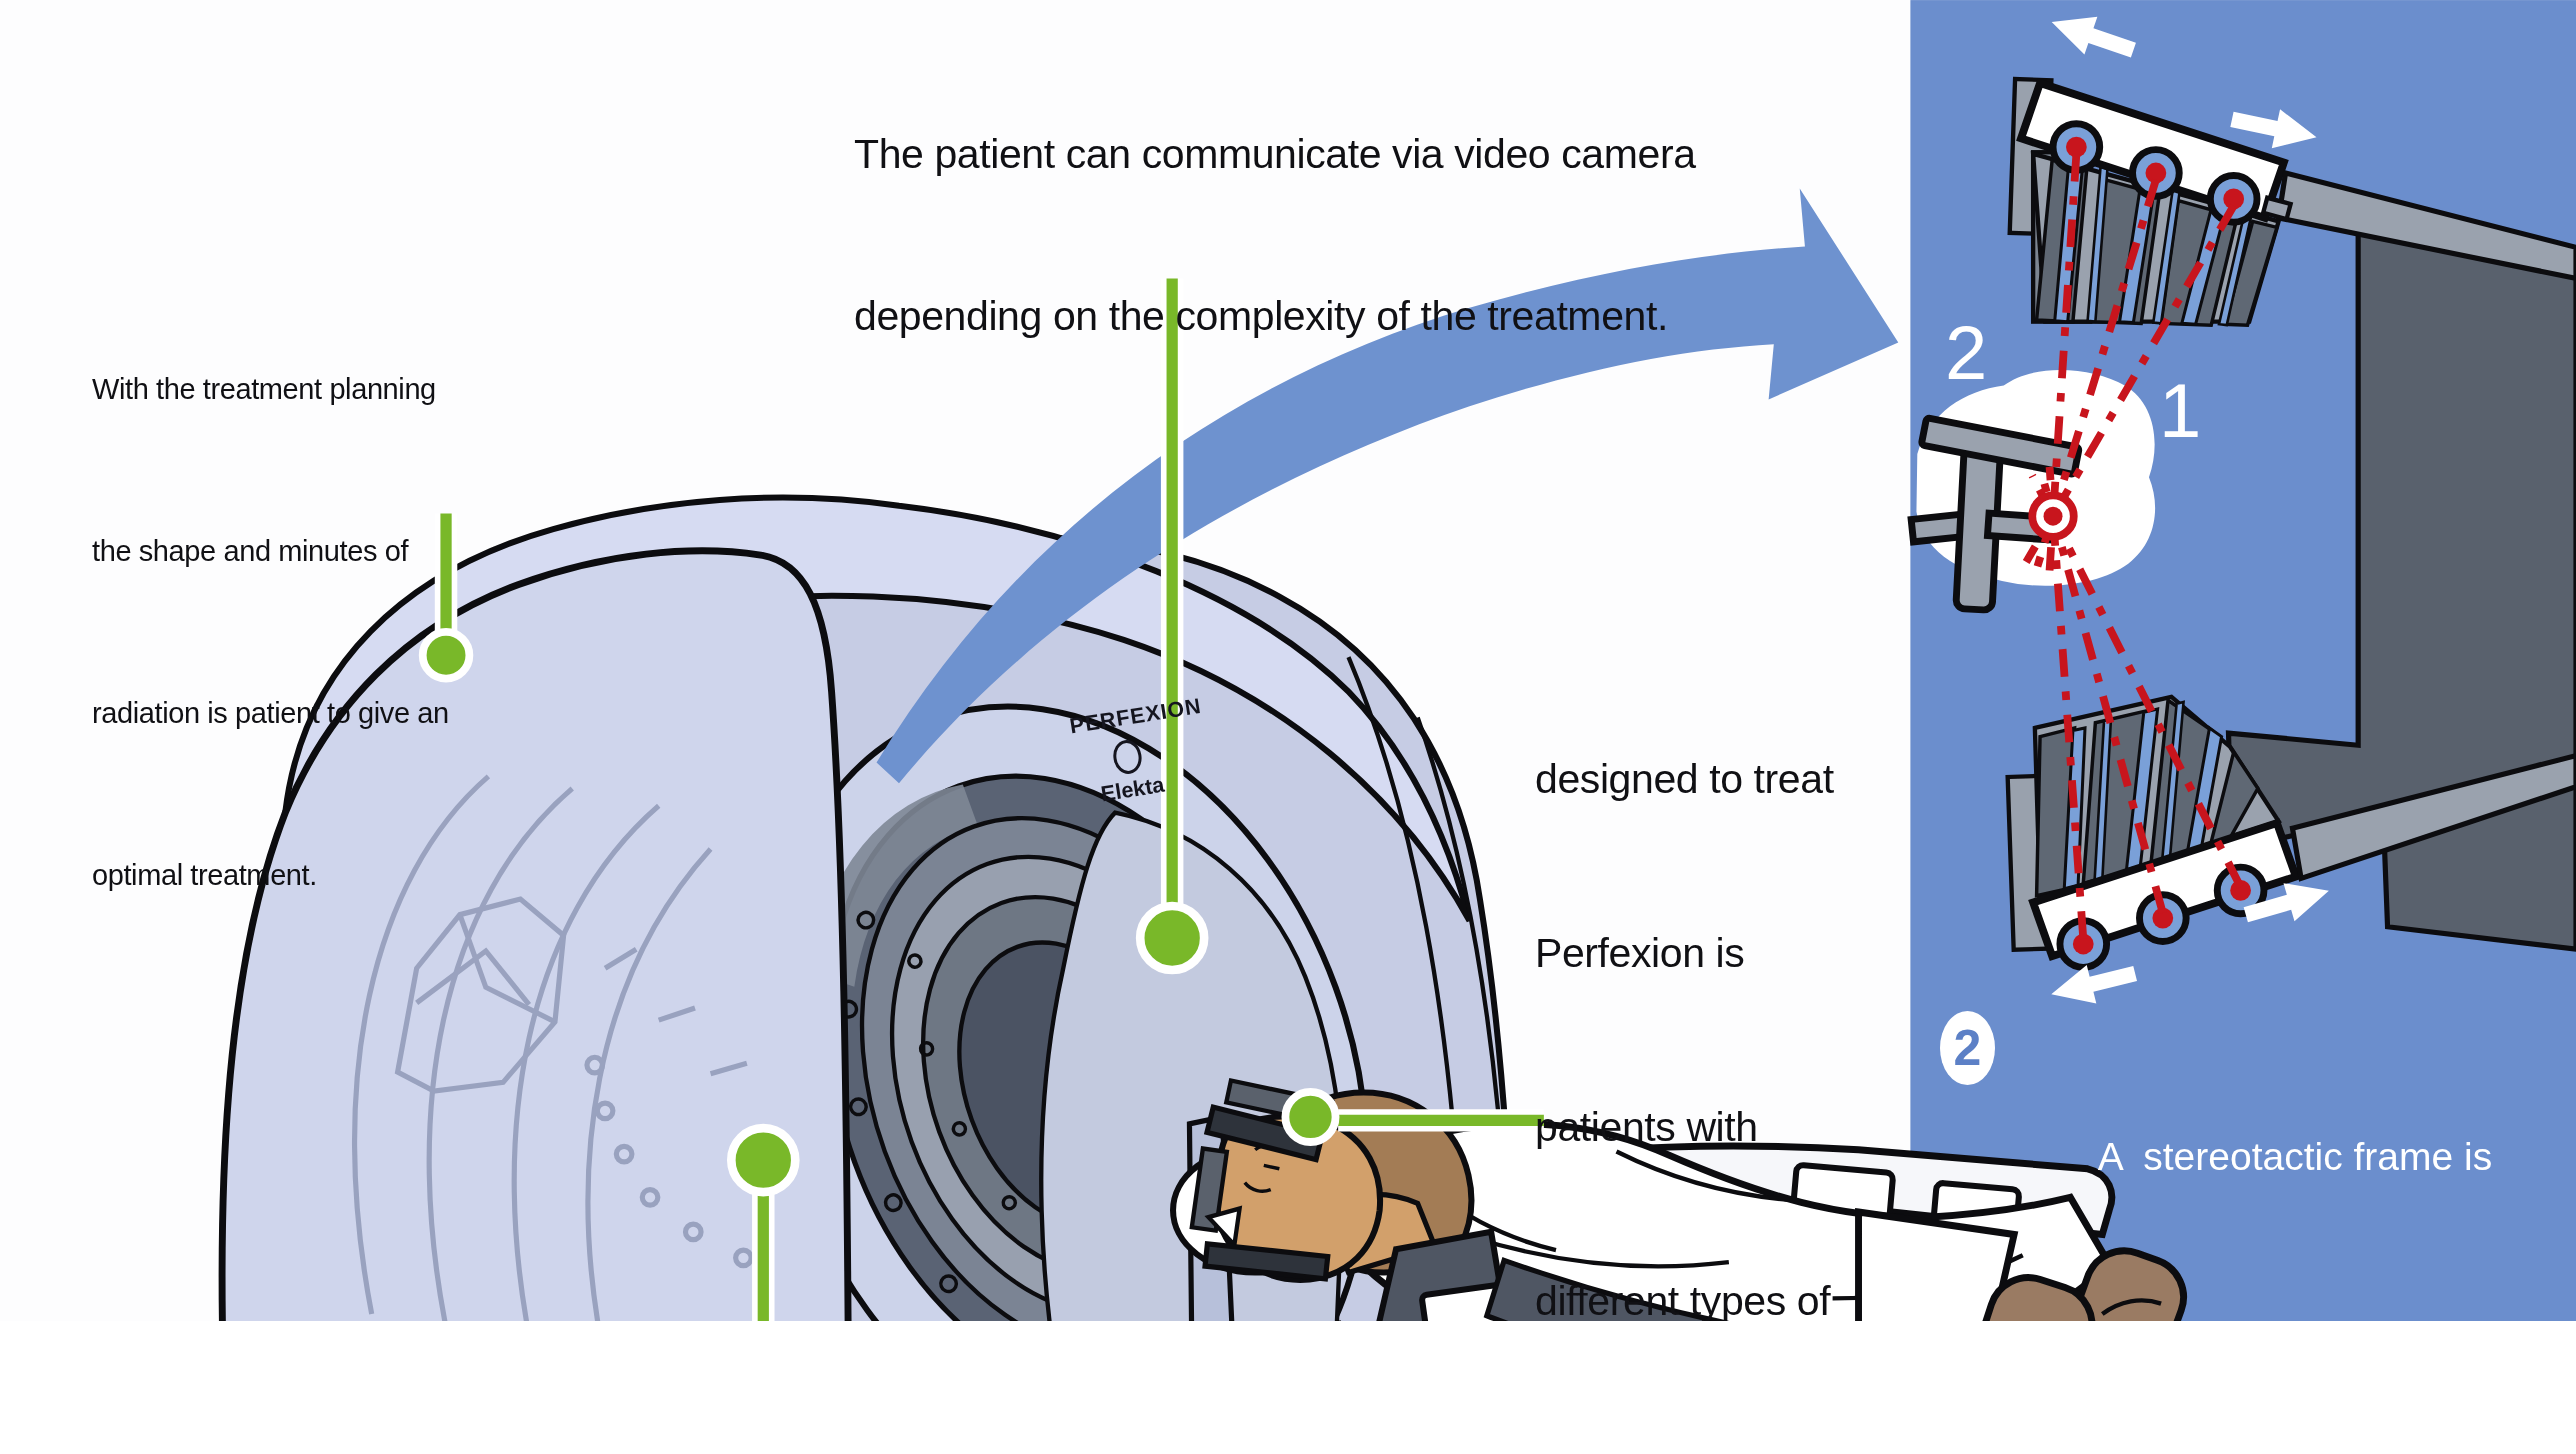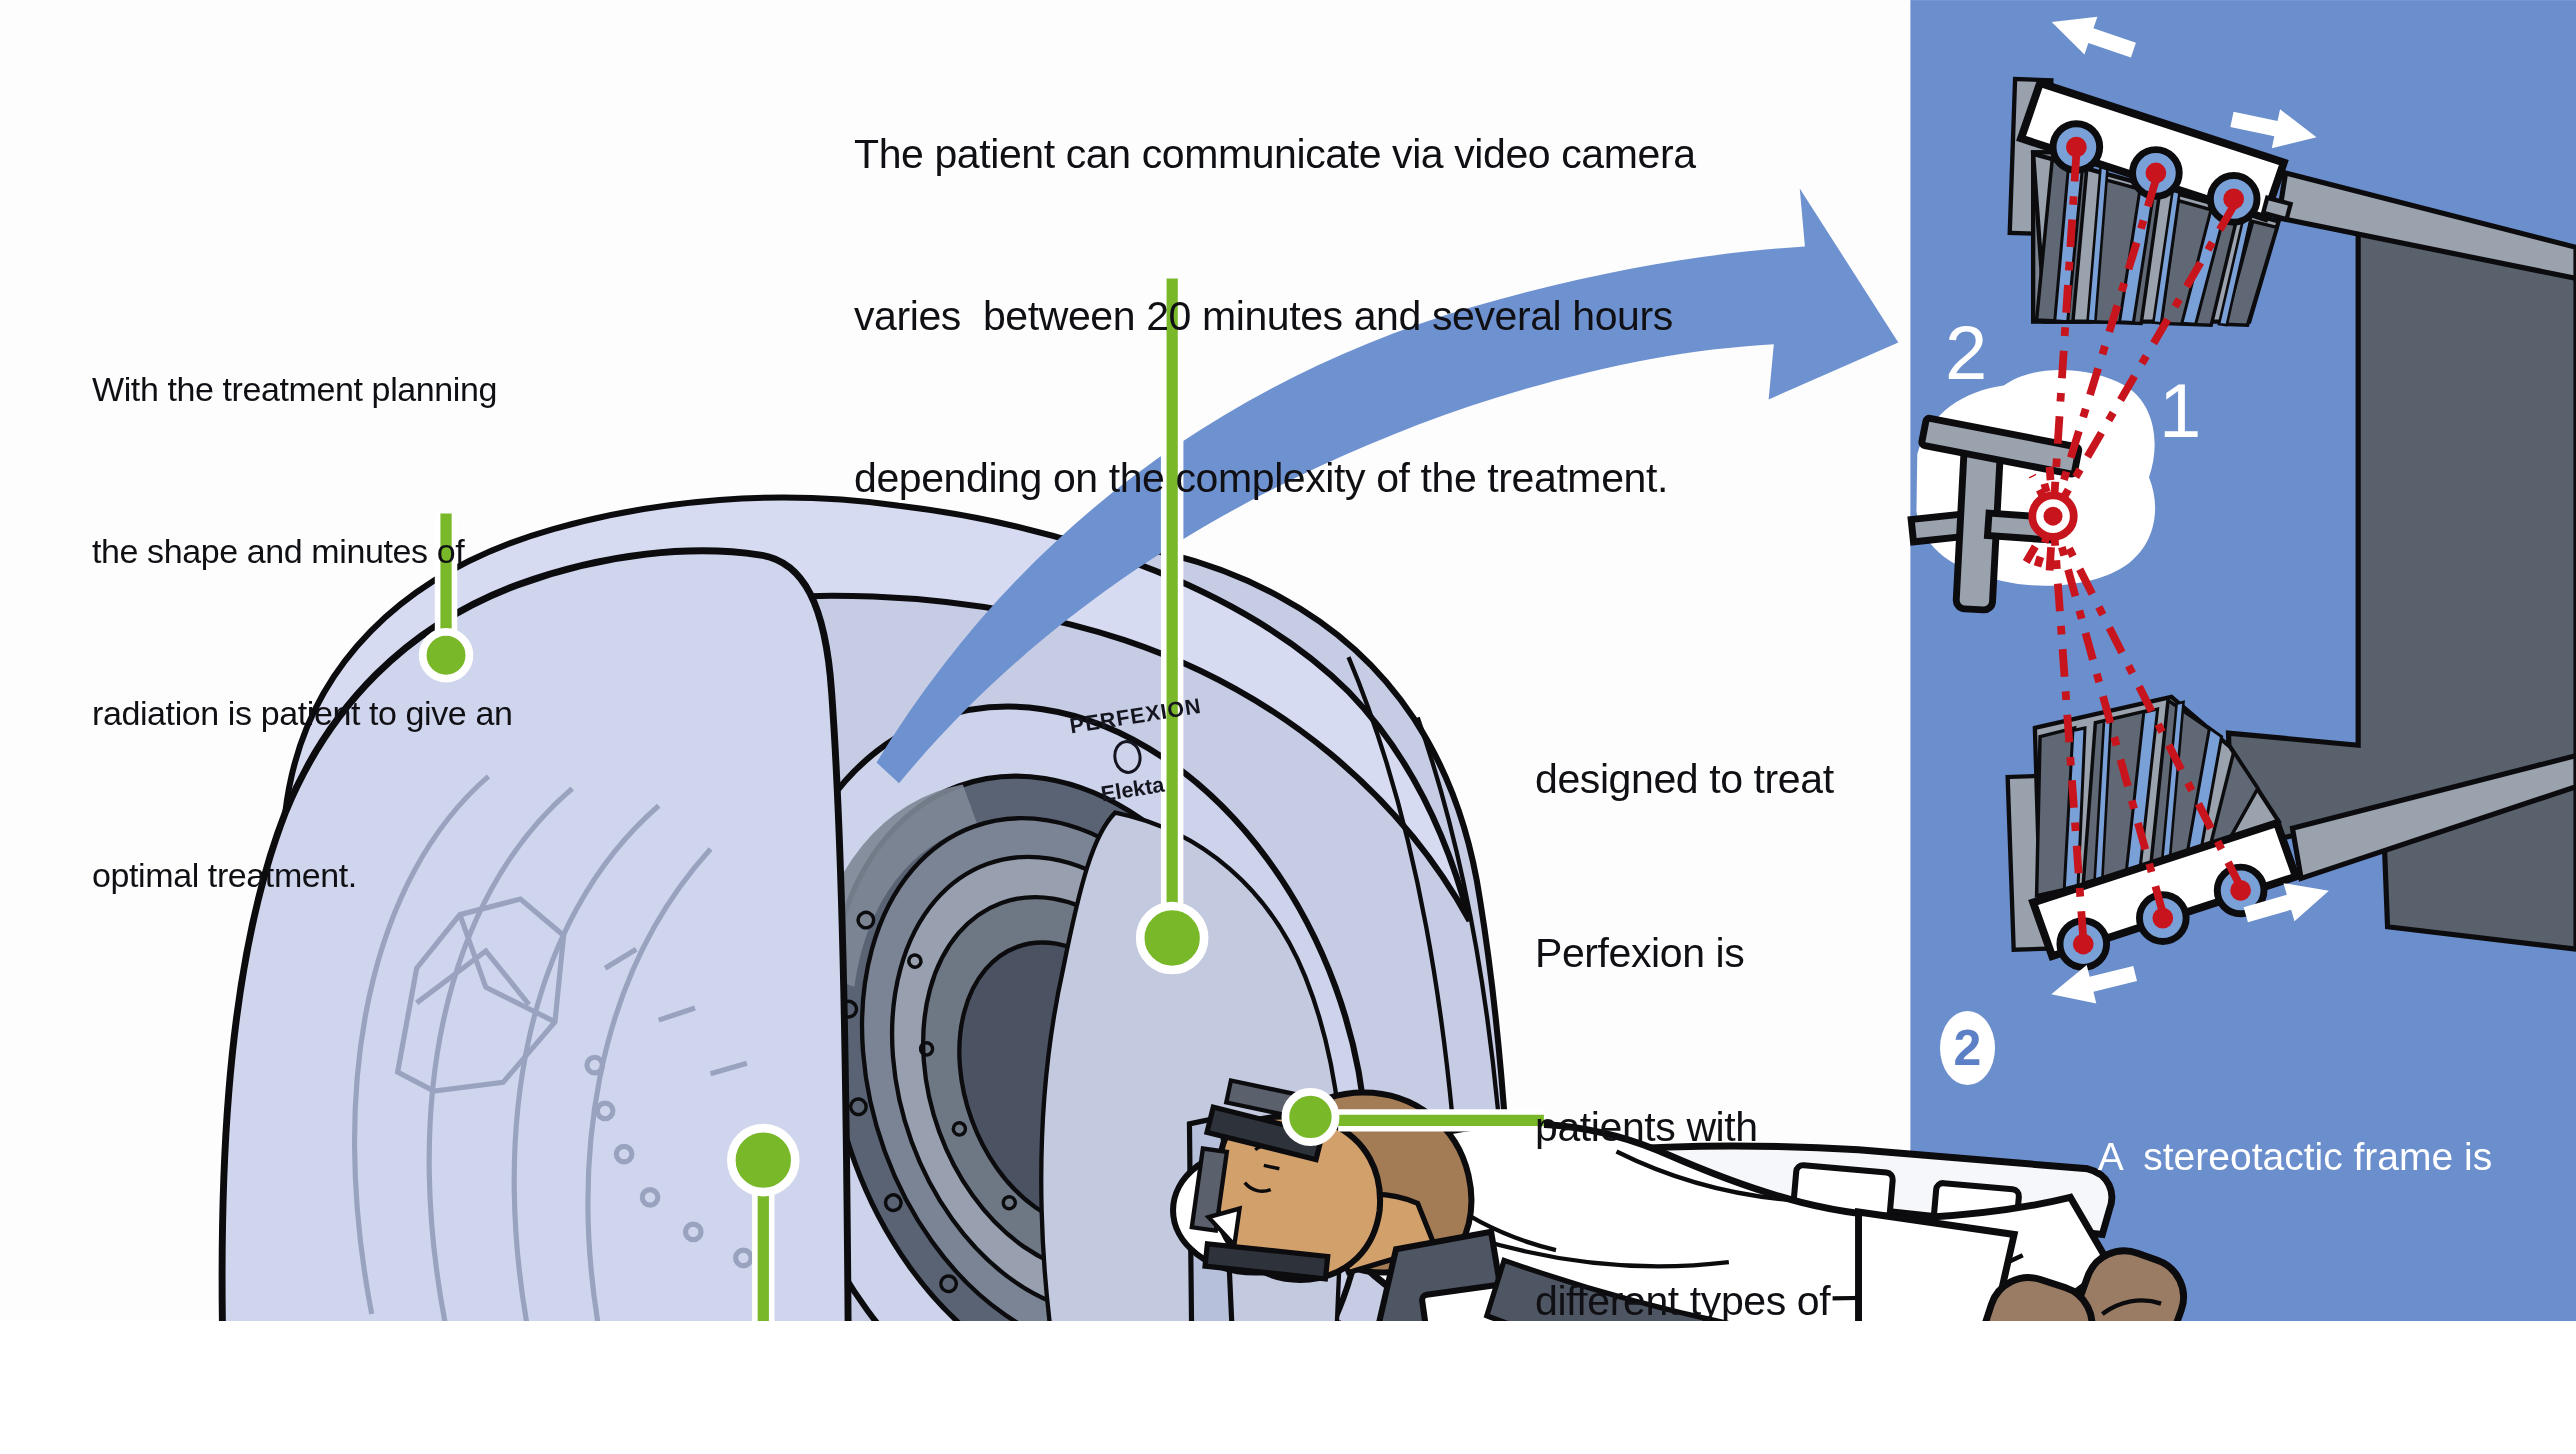--- a/index.html
+++ b/index.html
@@ -2,21 +2,21 @@
 <html style="font-size:14px"><head>
 <meta charset="utf-8">
 <style>
   html,body{margin:0;padding:0;background:#ffffff;}
   .stage{position:relative;width:2576px;height:1321px;overflow:hidden;background:#fdfdfe;
          font-family:"Liberation Sans",sans-serif;}
   .stage svg{position:absolute;left:0;top:0;}
   .txt{position:absolute;color:#101014;white-space:pre;}
   .txt div{white-space:pre;}
   .t-communication{left:854px;top:19px;font-size:41px;line-height:54px;letter-spacing:-0.4px;}
-  .t-planning{left:92px;top:254px;font-size:34px;line-height:54px;letter-spacing:-0.4px;}
+  .t-planning{left:92px;top:254px;font-size:29px;line-height:54px;letter-spacing:-0.4px;}
   .t-perfexion{left:1535px;top:634px;font-size:41px;line-height:58px;letter-spacing:-0.4px;}
   .t-framestep{left:1935px;top:1017px;font-size:39px;line-height:56px;color:#ffffff;width:640px;}
   .t-framestep .ind1{padding-left:80px;text-align:center;}
   .t-framestep .ind2{padding-left:99px;}
   .step-badge{position:absolute;left:1940px;top:1011px;width:55px;height:74px;background:#ffffff;
       border-radius:50%;display:flex;align-items:center;justify-content:center;
       color:#5c80c6;font-size:50px;font-weight:bold;}
   .plabel{position:absolute;color:#ffffff;font-size:76px;}
   .plabel-2{left:1945px;top:309px;}
   .plabel-1{left:2159px;top:367px;}
@@ -281,21 +281,20 @@
       <circle cx="516" cy="758" r="27" stroke-width="9"></circle>
       <circle cx="1356" cy="1085" r="37" stroke-width="10"></circle>
       <circle cx="1516" cy="1292" r="29" stroke-width="9"></circle>
       <circle cx="883" cy="1342" r="37" stroke-width="10"></circle>
     </g>
   </g>
 </svg>
 
 <div class="txt t-communication">
   <div>The patient can communicate via video camera</div>
-  <div>varies  between 20 minutes and several hours</div>
   <div>depending on the complexity of the treatment.</div>
 </div>
 
 <div class="txt t-planning">
   <div>With the treatment planning</div>
   <div>the shape and minutes of</div>
   <div>radiation is patient to give an</div>
   <div>optimal treatment.</div>
 </div>
 

